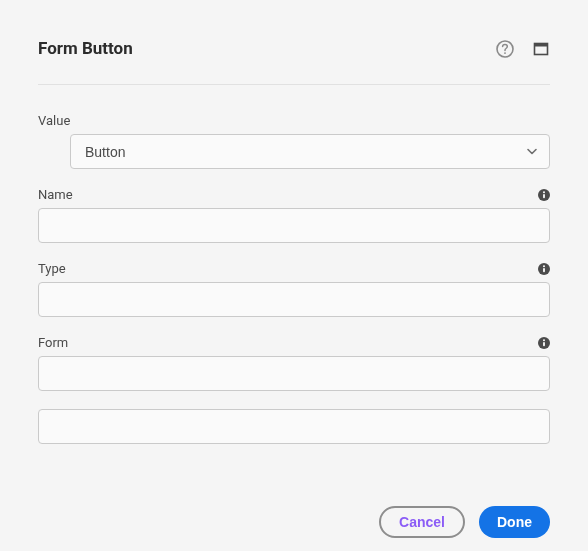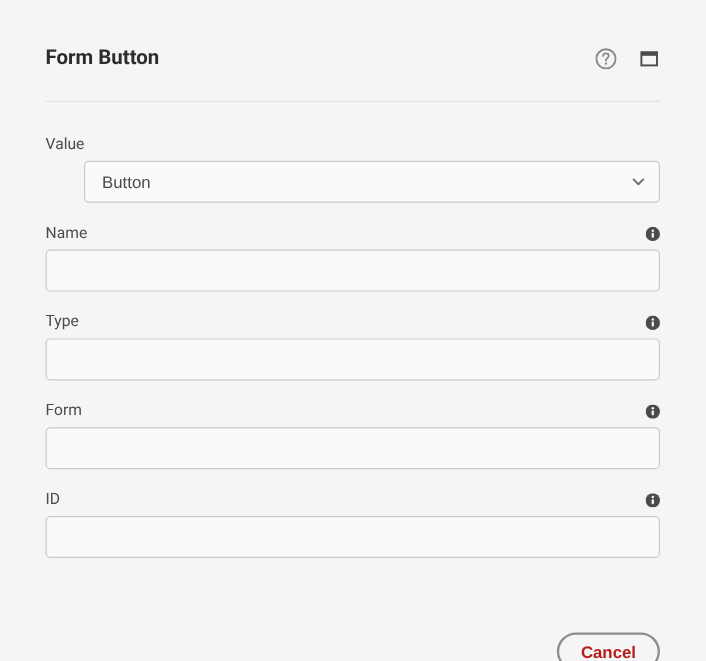--- a/index.html
+++ b/index.html
@@ -115,21 +115,21 @@
     font-weight: 700;
     cursor: pointer;
     border: none;
     display: inline-flex;
     align-items: center;
     justify-content: center;
   }
   .btn-secondary {
     background: transparent;
     border: 2px solid #8e8e8e;
-    color: #b91c1c;
+    color: #8b5cf6;
   }
   .btn-primary {
     background: #1473e6;
     color: #fff;
   }
 </style>
 </head>
 <body>
 
 <div class="dialog-header">
@@ -203,28 +203,19 @@
         <circle cx="6" cy="6" r="6" fill="#4b4b4b"></circle>
         <circle cx="6" cy="3.2" r="1.05" fill="#f5f5f5"></circle>
         <rect x="5.05" y="5" width="1.9" height="4.2" rx="0.9" fill="#f5f5f5"></rect>
       </svg>
     </span>
   </div>
   <input type="text" class="text-field" value="" style="">
 </div>
 
 <div class="form-group">
-  <div class="label-row">
-    <label class="field-label">ID</label>
-    <span class="info-icon">
-      <svg width="12" height="12" viewBox="0 0 12 12">
-        <circle cx="6" cy="6" r="6" fill="#4b4b4b"></circle>
-        <circle cx="6" cy="3.2" r="1.05" fill="#f5f5f5"></circle>
-        <rect x="5.05" y="5" width="1.9" height="4.2" rx="0.9" fill="#f5f5f5"></rect>
-      </svg>
-    </span>
-  </div>
   <input type="text" class="text-field" value="" style="">
 </div>
 
 <div class="footer">
   <button class="btn btn-secondary">Cancel</button>
+  <button class="btn btn-primary">Done</button>
 </div>
 
 </body></html>

